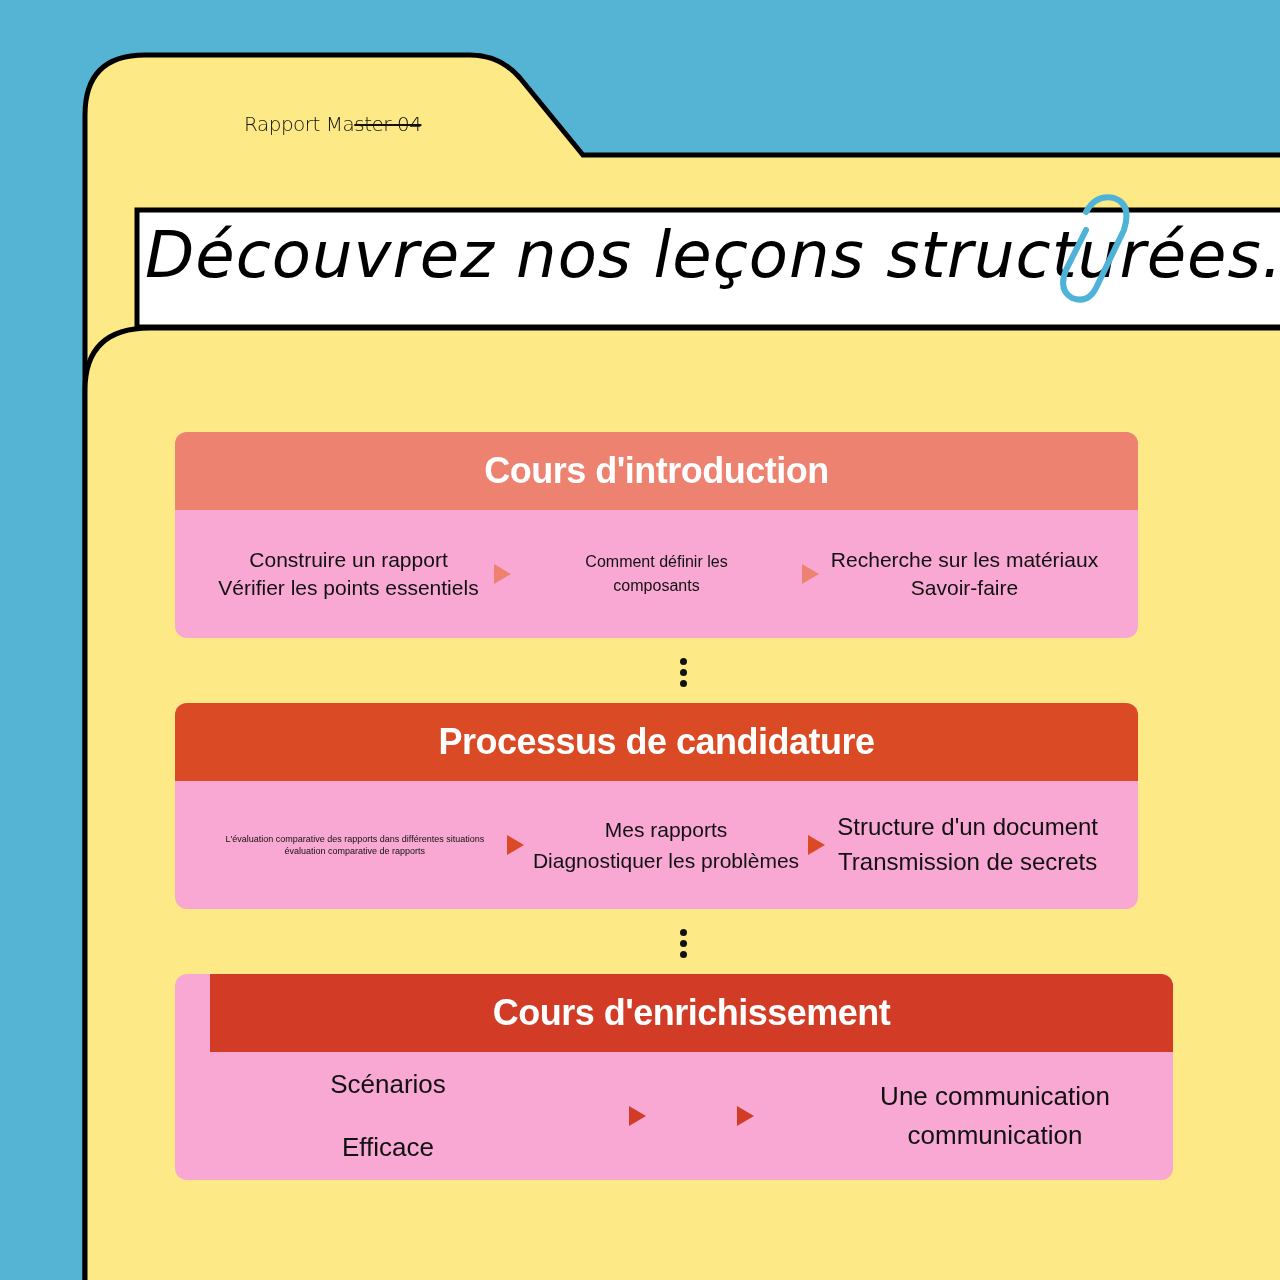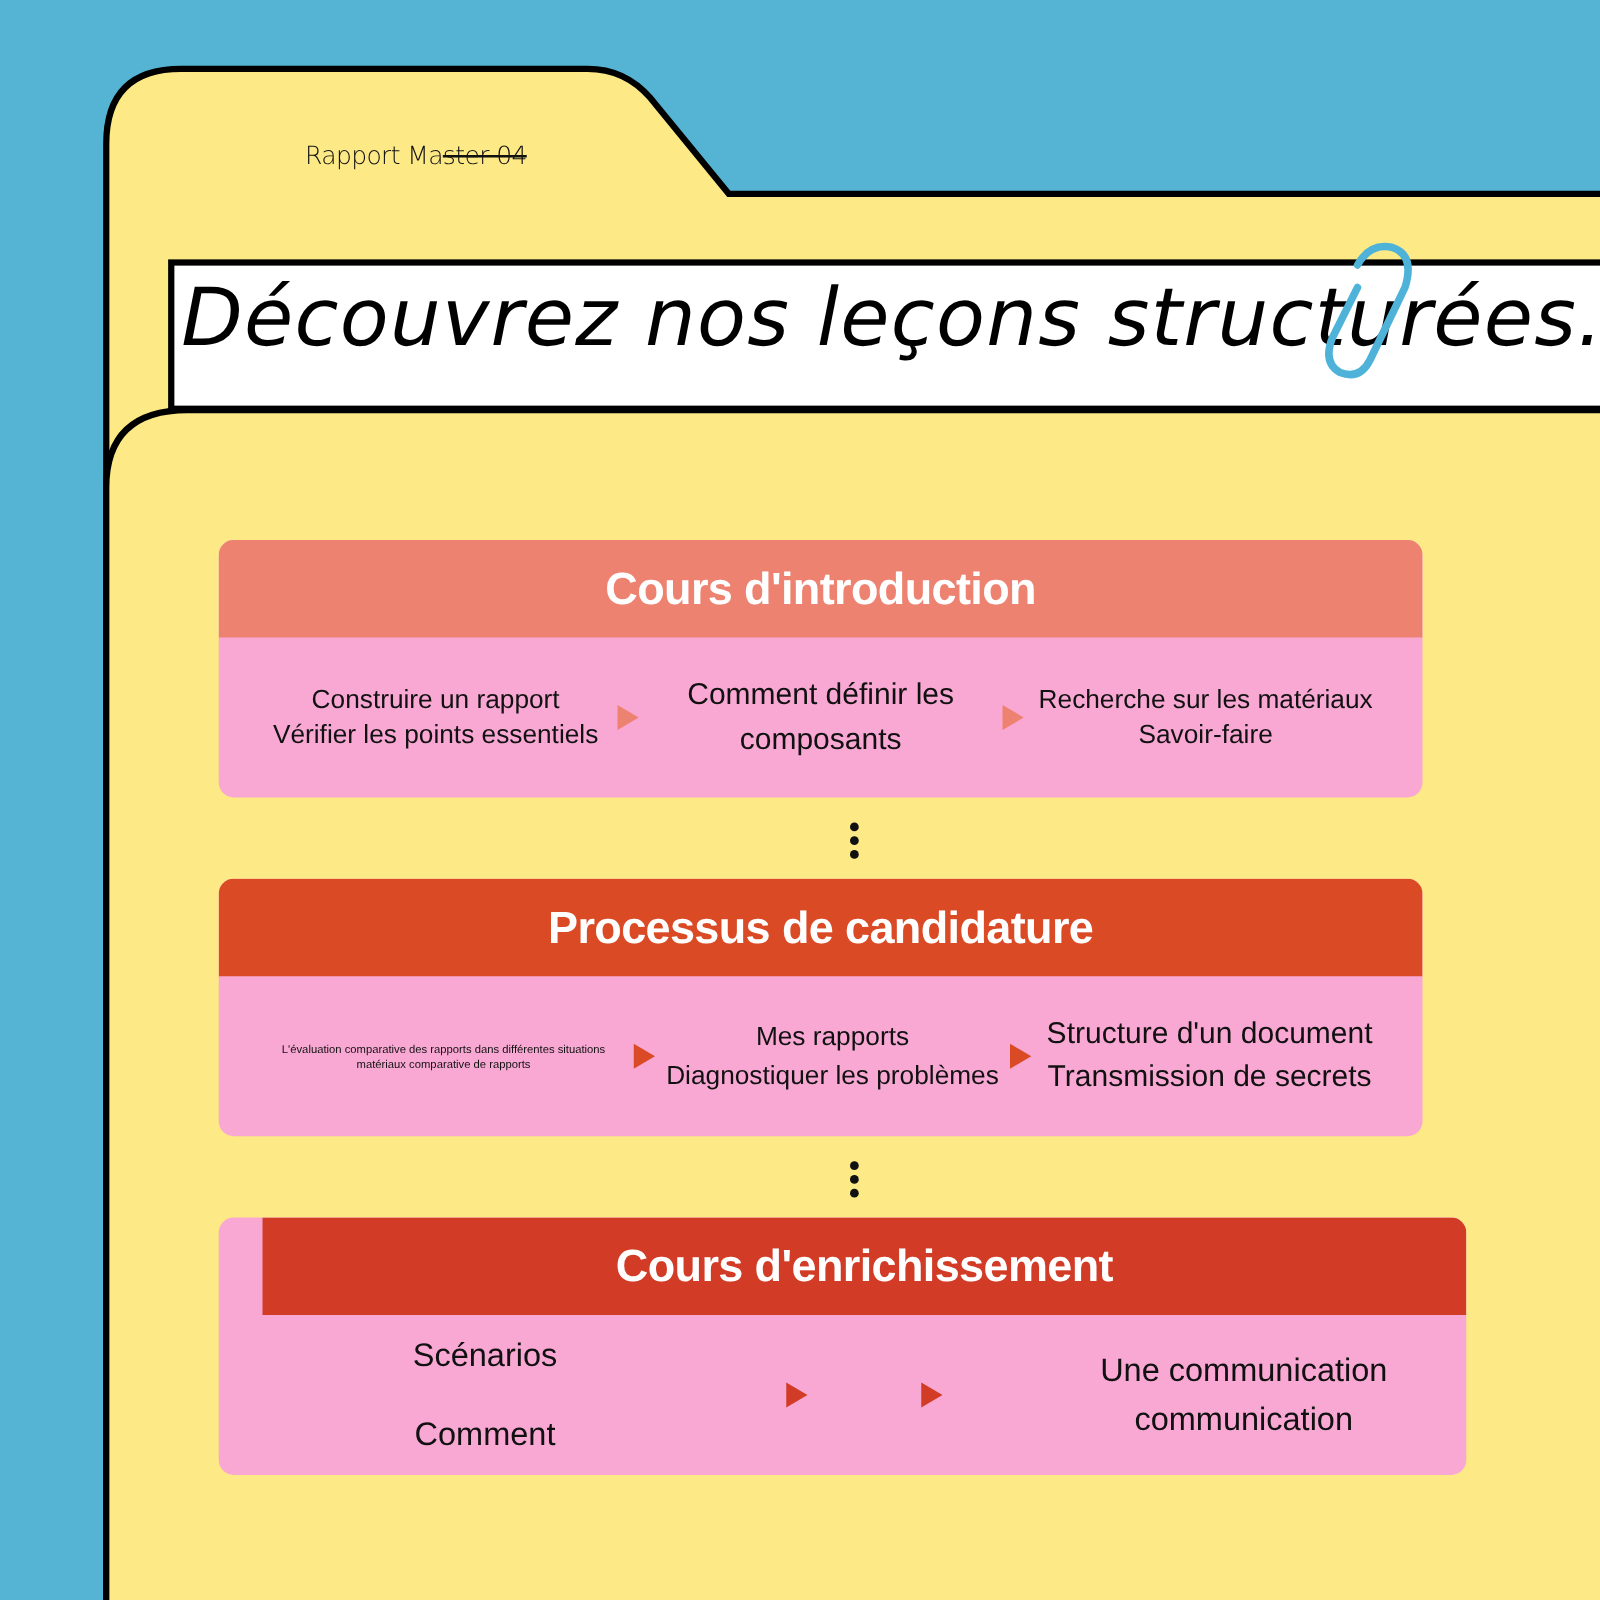--- a/index.html
+++ b/index.html
@@ -70,21 +70,21 @@
 </svg>
 
 <div class="section" style="top:432px;">
   <div class="section-header" style="background:#ee8270;">Cours d'introduction</div>
   <div class="section-body">
     <div class="step" style="font-size:21px;">
       <span>Construire un rapport</span>
       <span>Vérifier les points essentiels</span>
     </div>
     <div class="arrow" style="border-left-color:#ee8270;"></div>
-    <div class="step" style="font-size:24px; line-height:1.5;">
+    <div class="step" style="font-size:16px; line-height:1.5;">
       <span>Comment définir les</span>
       <span>composants</span>
     </div>
     <div class="arrow" style="border-left-color:#ee8270;"></div>
     <div class="step" style="font-size:21px;">
       <span>Recherche sur les matériaux</span>
       <span>Savoir-faire</span>
     </div>
   </div>
 </div>
@@ -93,21 +93,21 @@
     <span></span>
     <span></span>
     <span></span>
   </div>
 
 <div class="section" style="top:703px;">
   <div class="section-header" style="background:#da4a25;">Processus de candidature</div>
   <div class="section-body">
     <div class="step" style="font-size:9px; width:320px;">
       <span>L'évaluation comparative des rapports dans différentes situations</span>
-      <span>matériaux comparative de rapports</span>
+      <span>évaluation comparative de rapports</span>
     </div>
     <div class="arrow" style="border-left-color:#da4a25;"></div>
     <div class="step" style="font-size:21px; line-height:1.5;">
       <span>Mes rapports</span>
       <span>Diagnostiquer les problèmes</span>
     </div>
     <div class="arrow" style="border-left-color:#da4a25;"></div>
     <div class="step" style="font-size:24px; line-height:1.45;">
       <span>Structure d'un document</span>
       <span>Transmission de secrets</span>
@@ -119,21 +119,21 @@
     <span></span>
     <span></span>
     <span></span>
   </div>
 
 <div class="section" style="top:974px;padding-left:35px;">
   <div class="section-header" style="background:#d23c26;">Cours d'enrichissement</div>
   <div class="section-body">
     <div class="step" style="font-size:26px; line-height:1.5;gap:24px;">
       <span>Scénarios</span>
-      <span>Comment</span>
+      <span>Efficace</span>
     </div>
     <div class="arrow" style="border-left-color:#d23c26;"></div>
     <div class="arrow" style="border-left-color:#d23c26;"></div>
     <div class="step" style="font-size:26px; line-height:1.5;">
       <span>Une communication</span>
       <span>communication</span>
     </div>
   </div>
 </div>
 

